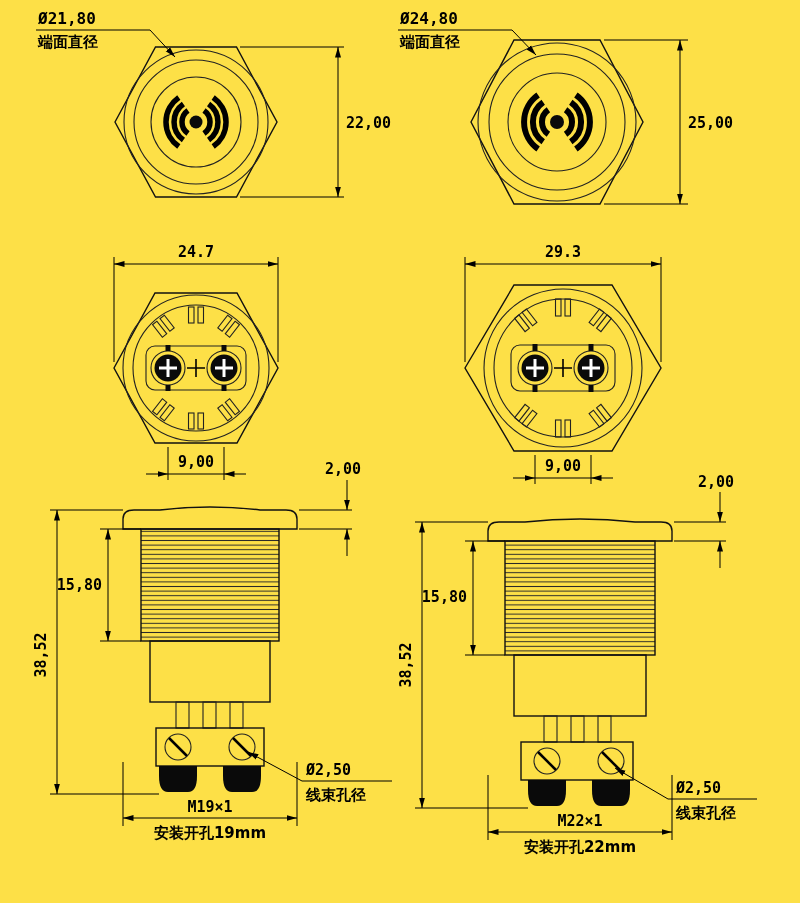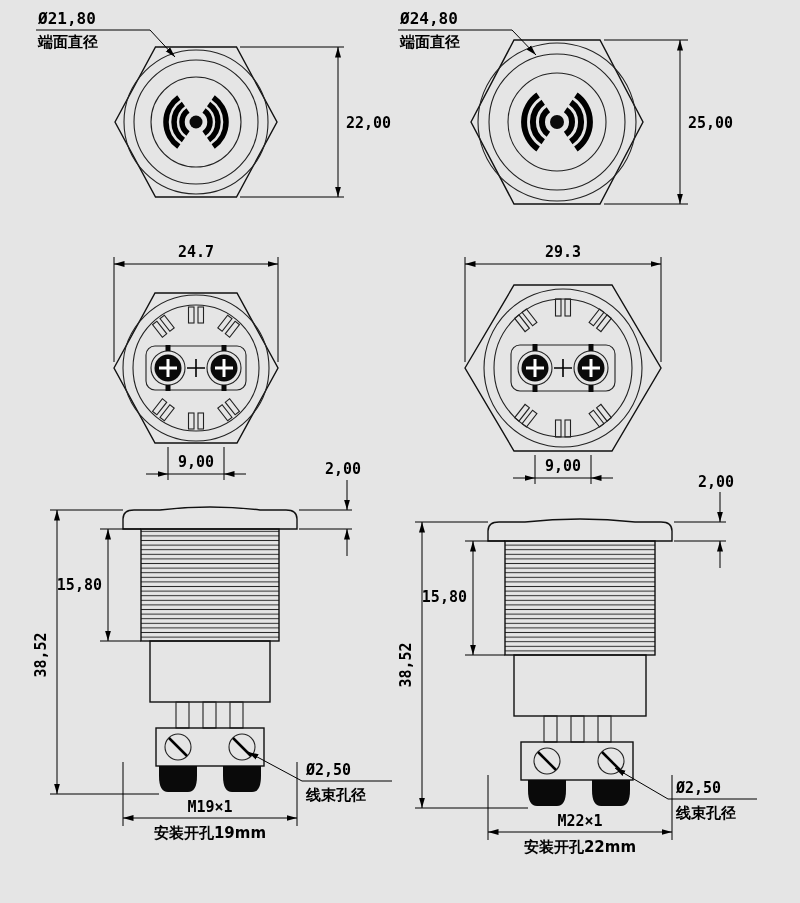--- a/index.html
+++ b/index.html
@@ -1,16 +1,16 @@
 <!DOCTYPE html>
 <html><head>
 <meta charset="utf-8">
 <style>
   html,body{margin:0;padding:0;background:#ffffff;}
-  .page{width:800px;height:903px;background:#e5e5e5;position:relative;font-family:"DejaVu Sans",sans-serif;}
+  .page{width:800px;height:903px;background:#fde047;position:relative;font-family:"DejaVu Sans",sans-serif;}
   svg{display:block;}
   .o{stroke:#111;stroke-width:1.4;fill:none;}
   .o2{stroke:#222;stroke-width:1.1;fill:none;}
   .d{stroke:#000;stroke-width:1;fill:none;}
   .arc5{stroke:#000;stroke-width:5.5;fill:none;}
   .arc6{stroke:#000;stroke-width:6;fill:none;}
   .blk{fill:#0a0a0a;stroke:none;}
   .wl{stroke:#fff;stroke-width:3;fill:none;}
   .slot{stroke:#000;stroke-width:2.5;fill:none;}
   .plus{stroke:#000;stroke-width:1.6;fill:none;}

